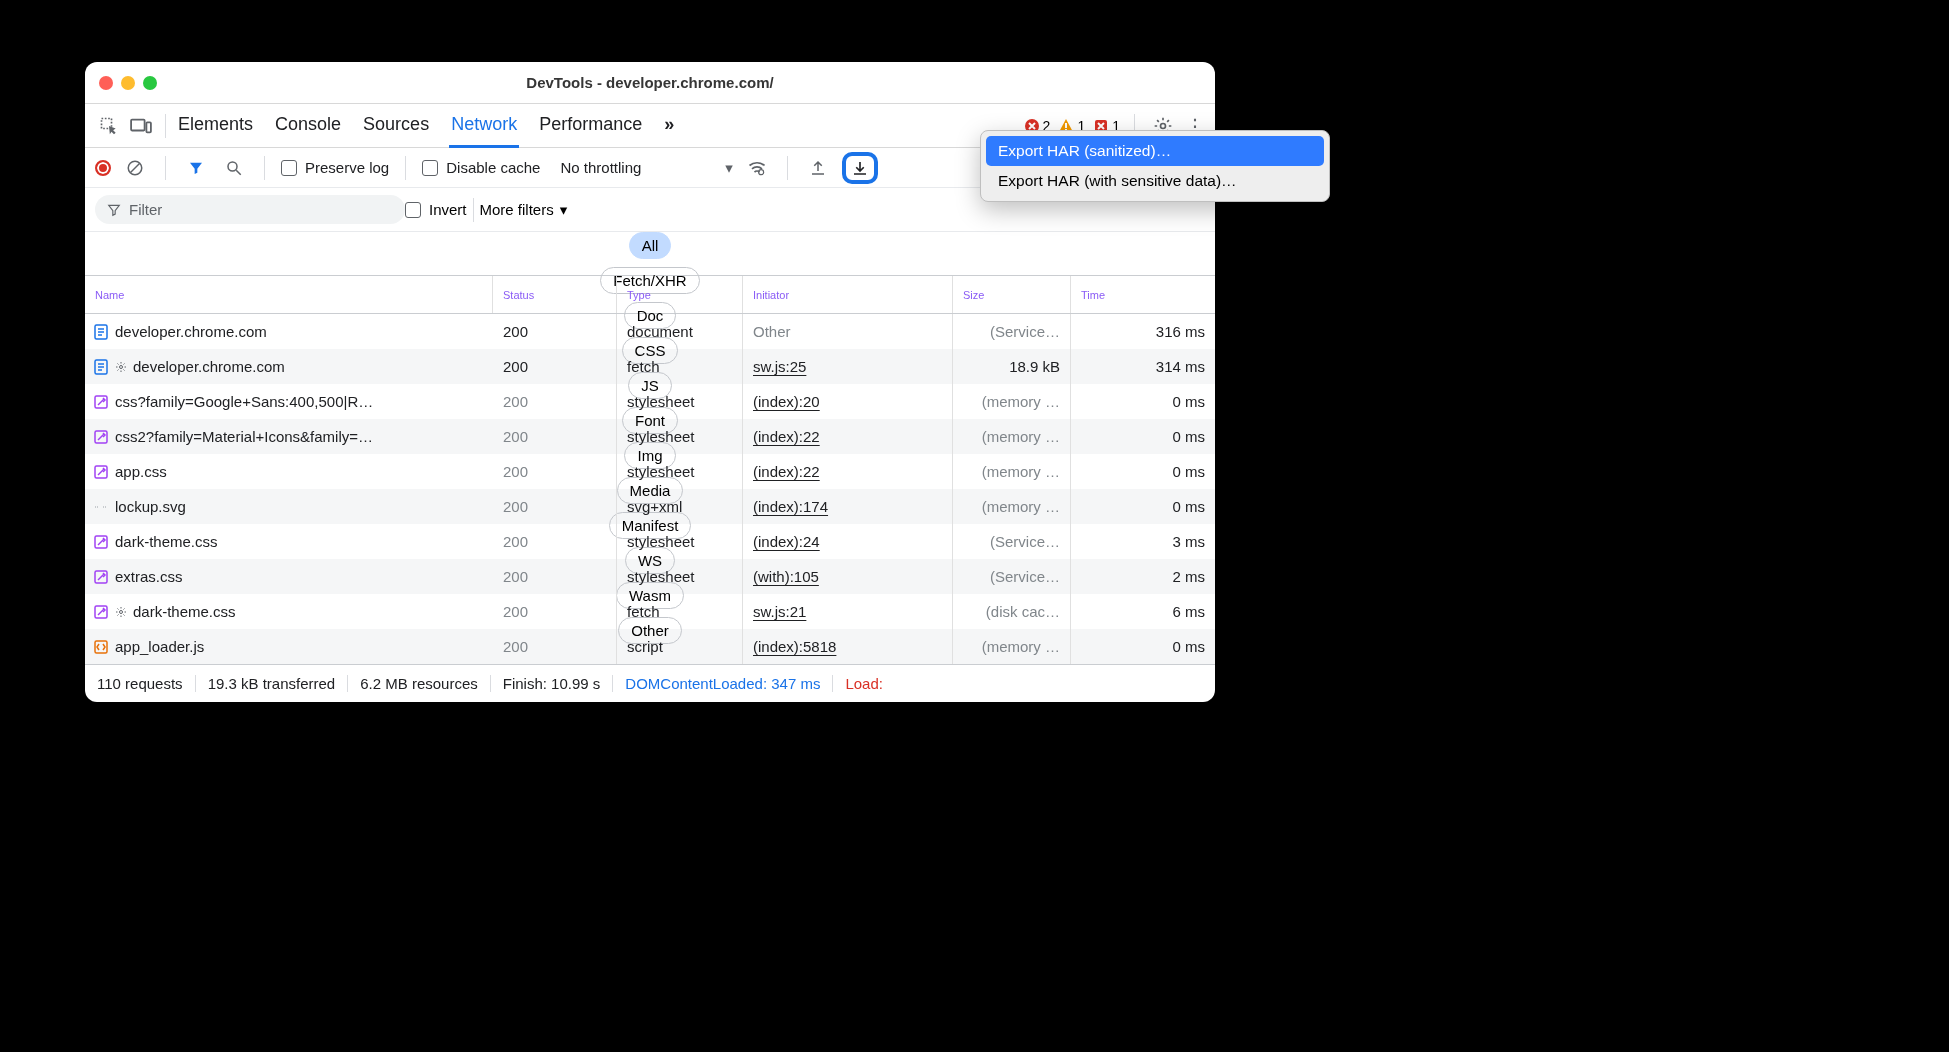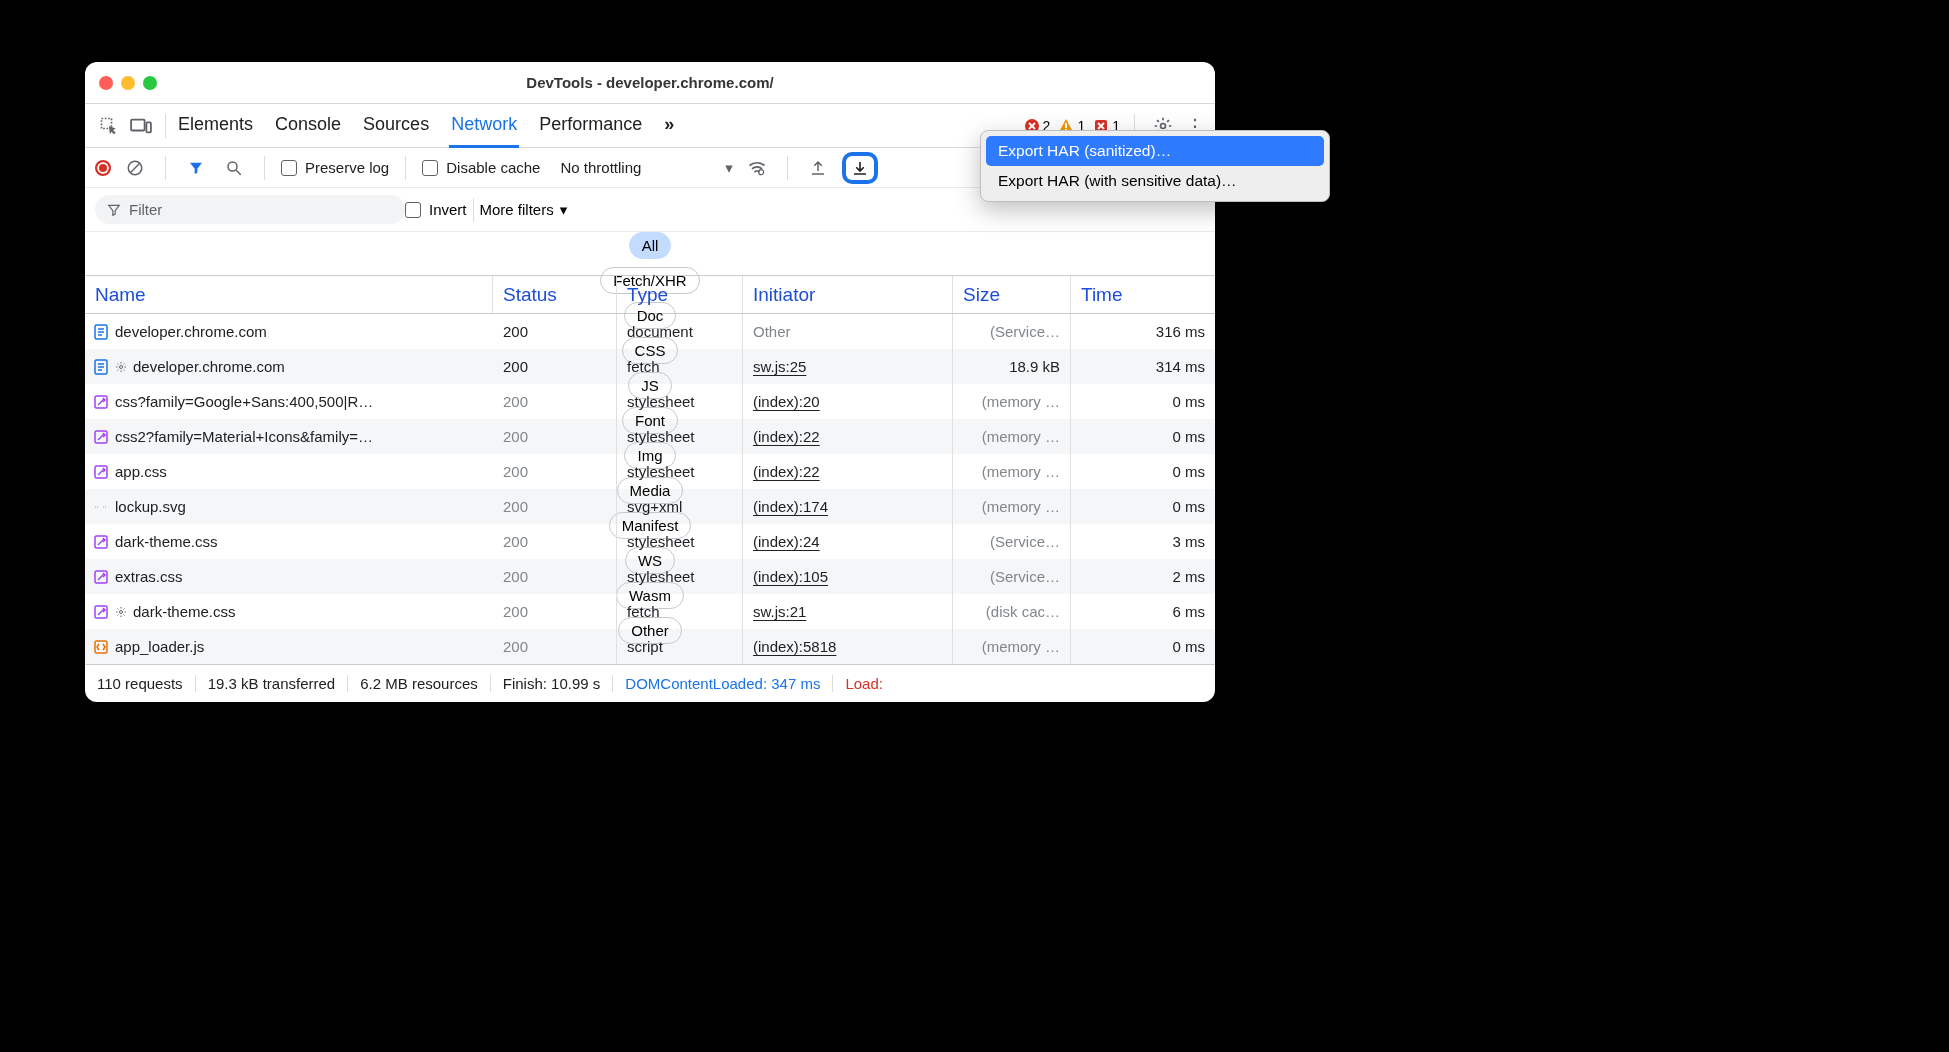--- a/index.html
+++ b/index.html
@@ -109,21 +109,21 @@
 }
 .type-chip {
   border: 1px solid #c4c7cc; border-radius: 14px;
   padding: 4px 12px; font-size: 15px; cursor: pointer;
 }
 .type-chip.active { background: #c2dbff; border-color: #c2dbff; }
 
 .table-head {
   display: flex; height: 38px; align-items: center;
   border-bottom: 1px solid #cacdd1;
-  font-size: 19px; color: #1d4ed8;
+  font-size: 11px; color: #8b5cf6;
 }
 .col { padding: 0 10px; border-right: 1px solid #e0e0e0; height: 100%; display: flex; align-items: center; overflow: hidden; }
 .c-name { width: 408px; }
 .c-status { width: 124px; }
 .c-type { width: 126px; }
 .c-init { width: 210px; }
 .c-size { width: 118px; justify-content: flex-end; text-align: right; }
 .c-time { flex: 1; justify-content: flex-end; text-align: right; border-right: none; }
 
 .rows { max-height: 370px; overflow: hidden; }
@@ -490,21 +490,21 @@
               <rect x="2" y="2" width="12" height="12" rx="1.5" fill="none" stroke="#a142f4" stroke-width="1.5"></rect>
               <path d="M5 11 L11 5" stroke="#a142f4" stroke-width="1.5"></path>
               <path d="M10 4 l2 2 -2 2" fill="none" stroke="#a142f4" stroke-width="1.5"></path>
             </svg>
           </span>
           <span class="ellipsis">extras.css</span>
         </div>
         <div class="col c-status grey">200</div>
         <div class="col c-type">stylesheet</div>
         <div class="col c-init">
-          <span class="und">(index):105</span>
+          <span class="und">(with):105</span>
         </div>
         <div class="col c-size grey">(Service…</div>
         <div class="col c-time">2 ms</div>
       </div>
       <div class="row">
         <div class="c-name-cell">
           <span>
             <svg class="ficon" viewBox="0 0 16 16">
               <rect x="2" y="2" width="12" height="12" rx="1.5" fill="none" stroke="#a142f4" stroke-width="1.5"></rect>
               <path d="M5 11 L11 5" stroke="#a142f4" stroke-width="1.5"></path>

